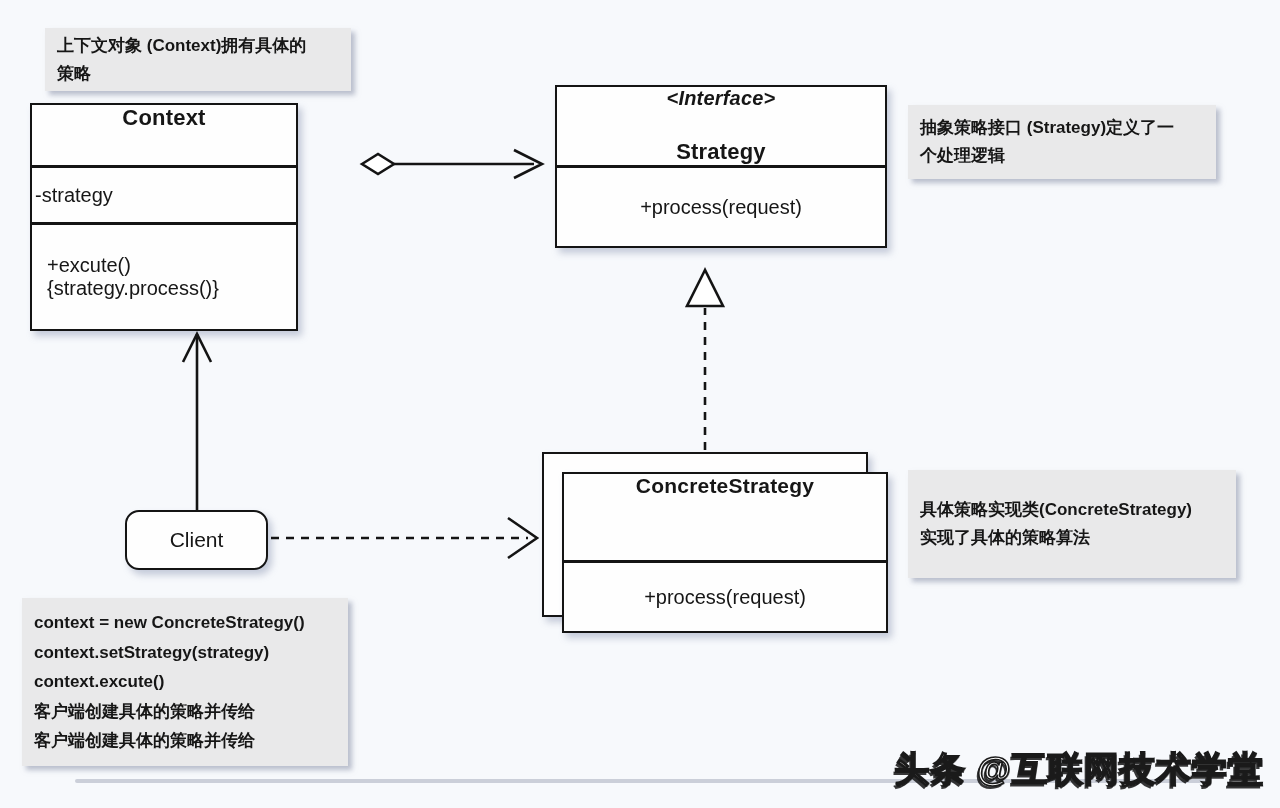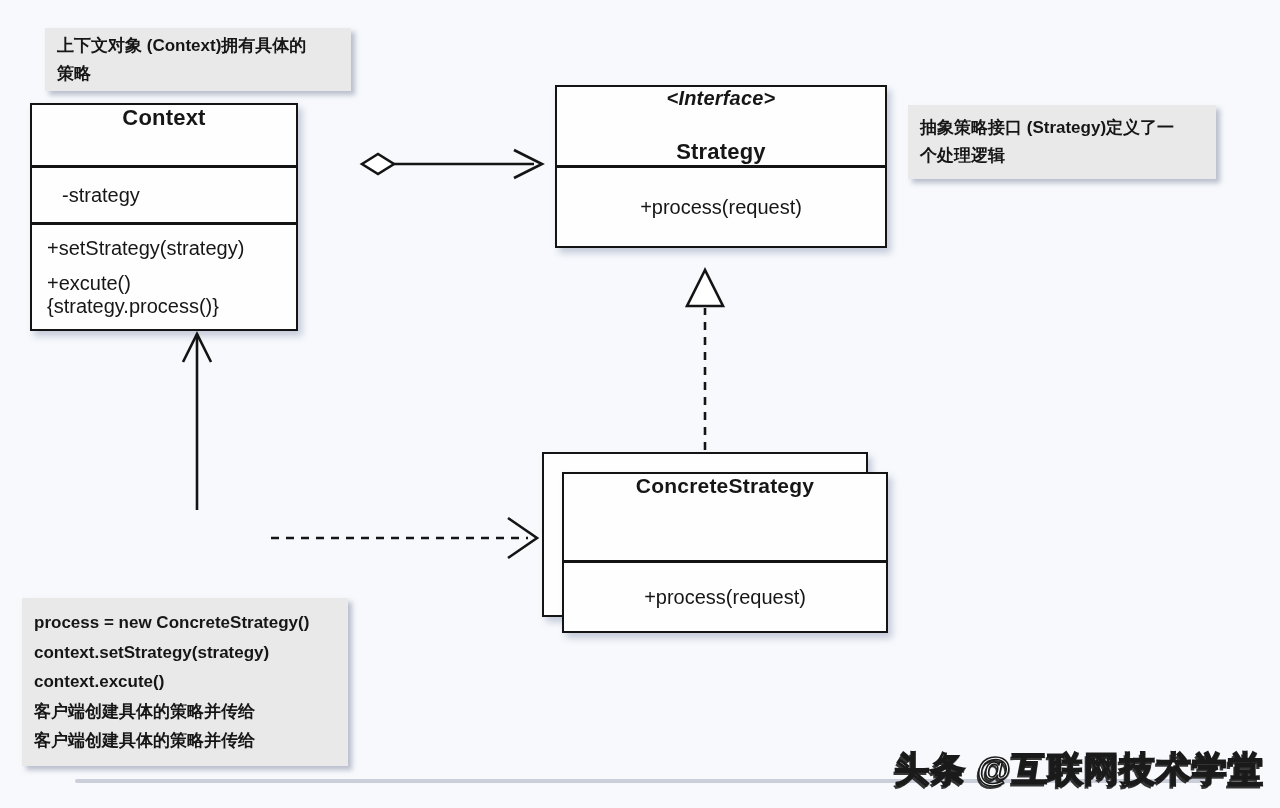--- a/index.html
+++ b/index.html
@@ -38,21 +38,21 @@
   }
   .uml-title {
     display: flex; flex-direction: column; align-items: center; justify-content: space-between;
     font-weight: bold; font-size: 22px; letter-spacing: .2px;
   }
   .stereotype { font-style: italic; font-weight: bold; font-size: 20px; }
   .uml-attrs {
     border-top: 3.5px solid var(--line);
     border-bottom: 3.5px solid var(--line);
     display: flex; align-items: center;
-    padding: 0 30px; font-size: 20px;
+    padding: 0 3px; font-size: 20px;
   }
   .uml-methods {
     flex: 1; display: flex; flex-direction: column; justify-content: center;
     gap: 12px; padding: 6px 15px; font-size: 20px;
   }
   .uml-methods.centered { align-items: center; padding: 22px 8px; }
   .method-divider { border-top: 3.5px solid var(--line); }
 
   .context-class  { left: 30px;  top: 103px; width: 268px; height: 228px; }
   .context-class .uml-title { height: 60px; }
@@ -136,21 +136,20 @@
 
   <div class="note note-context">
     <div>上下文对象 (Context)拥有具体的</div>
     <div>策略</div>
   </div>
 
   <div class="uml-class context-class">
     <div class="uml-title">Context</div>
     <div class="uml-attrs">-strategy</div>
     <div class="uml-methods">
-      <div>+setStrategy(strategy)</div>
       <div>+excute(){strategy.process()}</div>
     </div>
   </div>
 
   <div class="uml-class strategy-class">
     <div class="uml-title">
       <span class="stereotype">&lt;Interface&gt;</span>
       <span>Strategy</span>
     </div>
     <div class="uml-methods centered method-divider">
@@ -164,24 +163,31 @@
   </div>
 
   <div class="uml-class concrete-back"></div>
   <div class="uml-class concrete-front">
     <div class="uml-title">ConcreteStrategy</div>
     <div class="uml-methods centered method-divider">
       <div>+process(request)</div>
     </div>
   </div>
 
+  <div class="note note-concrete">
+    <div>具体策略实现类(ConcreteStrategy)</div>
+    <div>实现了具体的策略算法</div>
+  </div>
 
+  <div class="client-box">
+    <span>Client</span>
+  </div>
 
   <div class="note note-client">
-    <div>process = new ConcreteStrategy()</div>
+    <div>context = new ConcreteStrategy()</div>
     <div>context.setStrategy(strategy)</div>
     <div>context.excute()</div>
     <div>客户端创建具体的策略并传给</div>
     <div>客户端创建具体的策略并传给</div>
   </div>
 
   <div class="watermark">头条 @互联网技术学堂</div>
 
   <div class="bottom-bar"></div>
 

